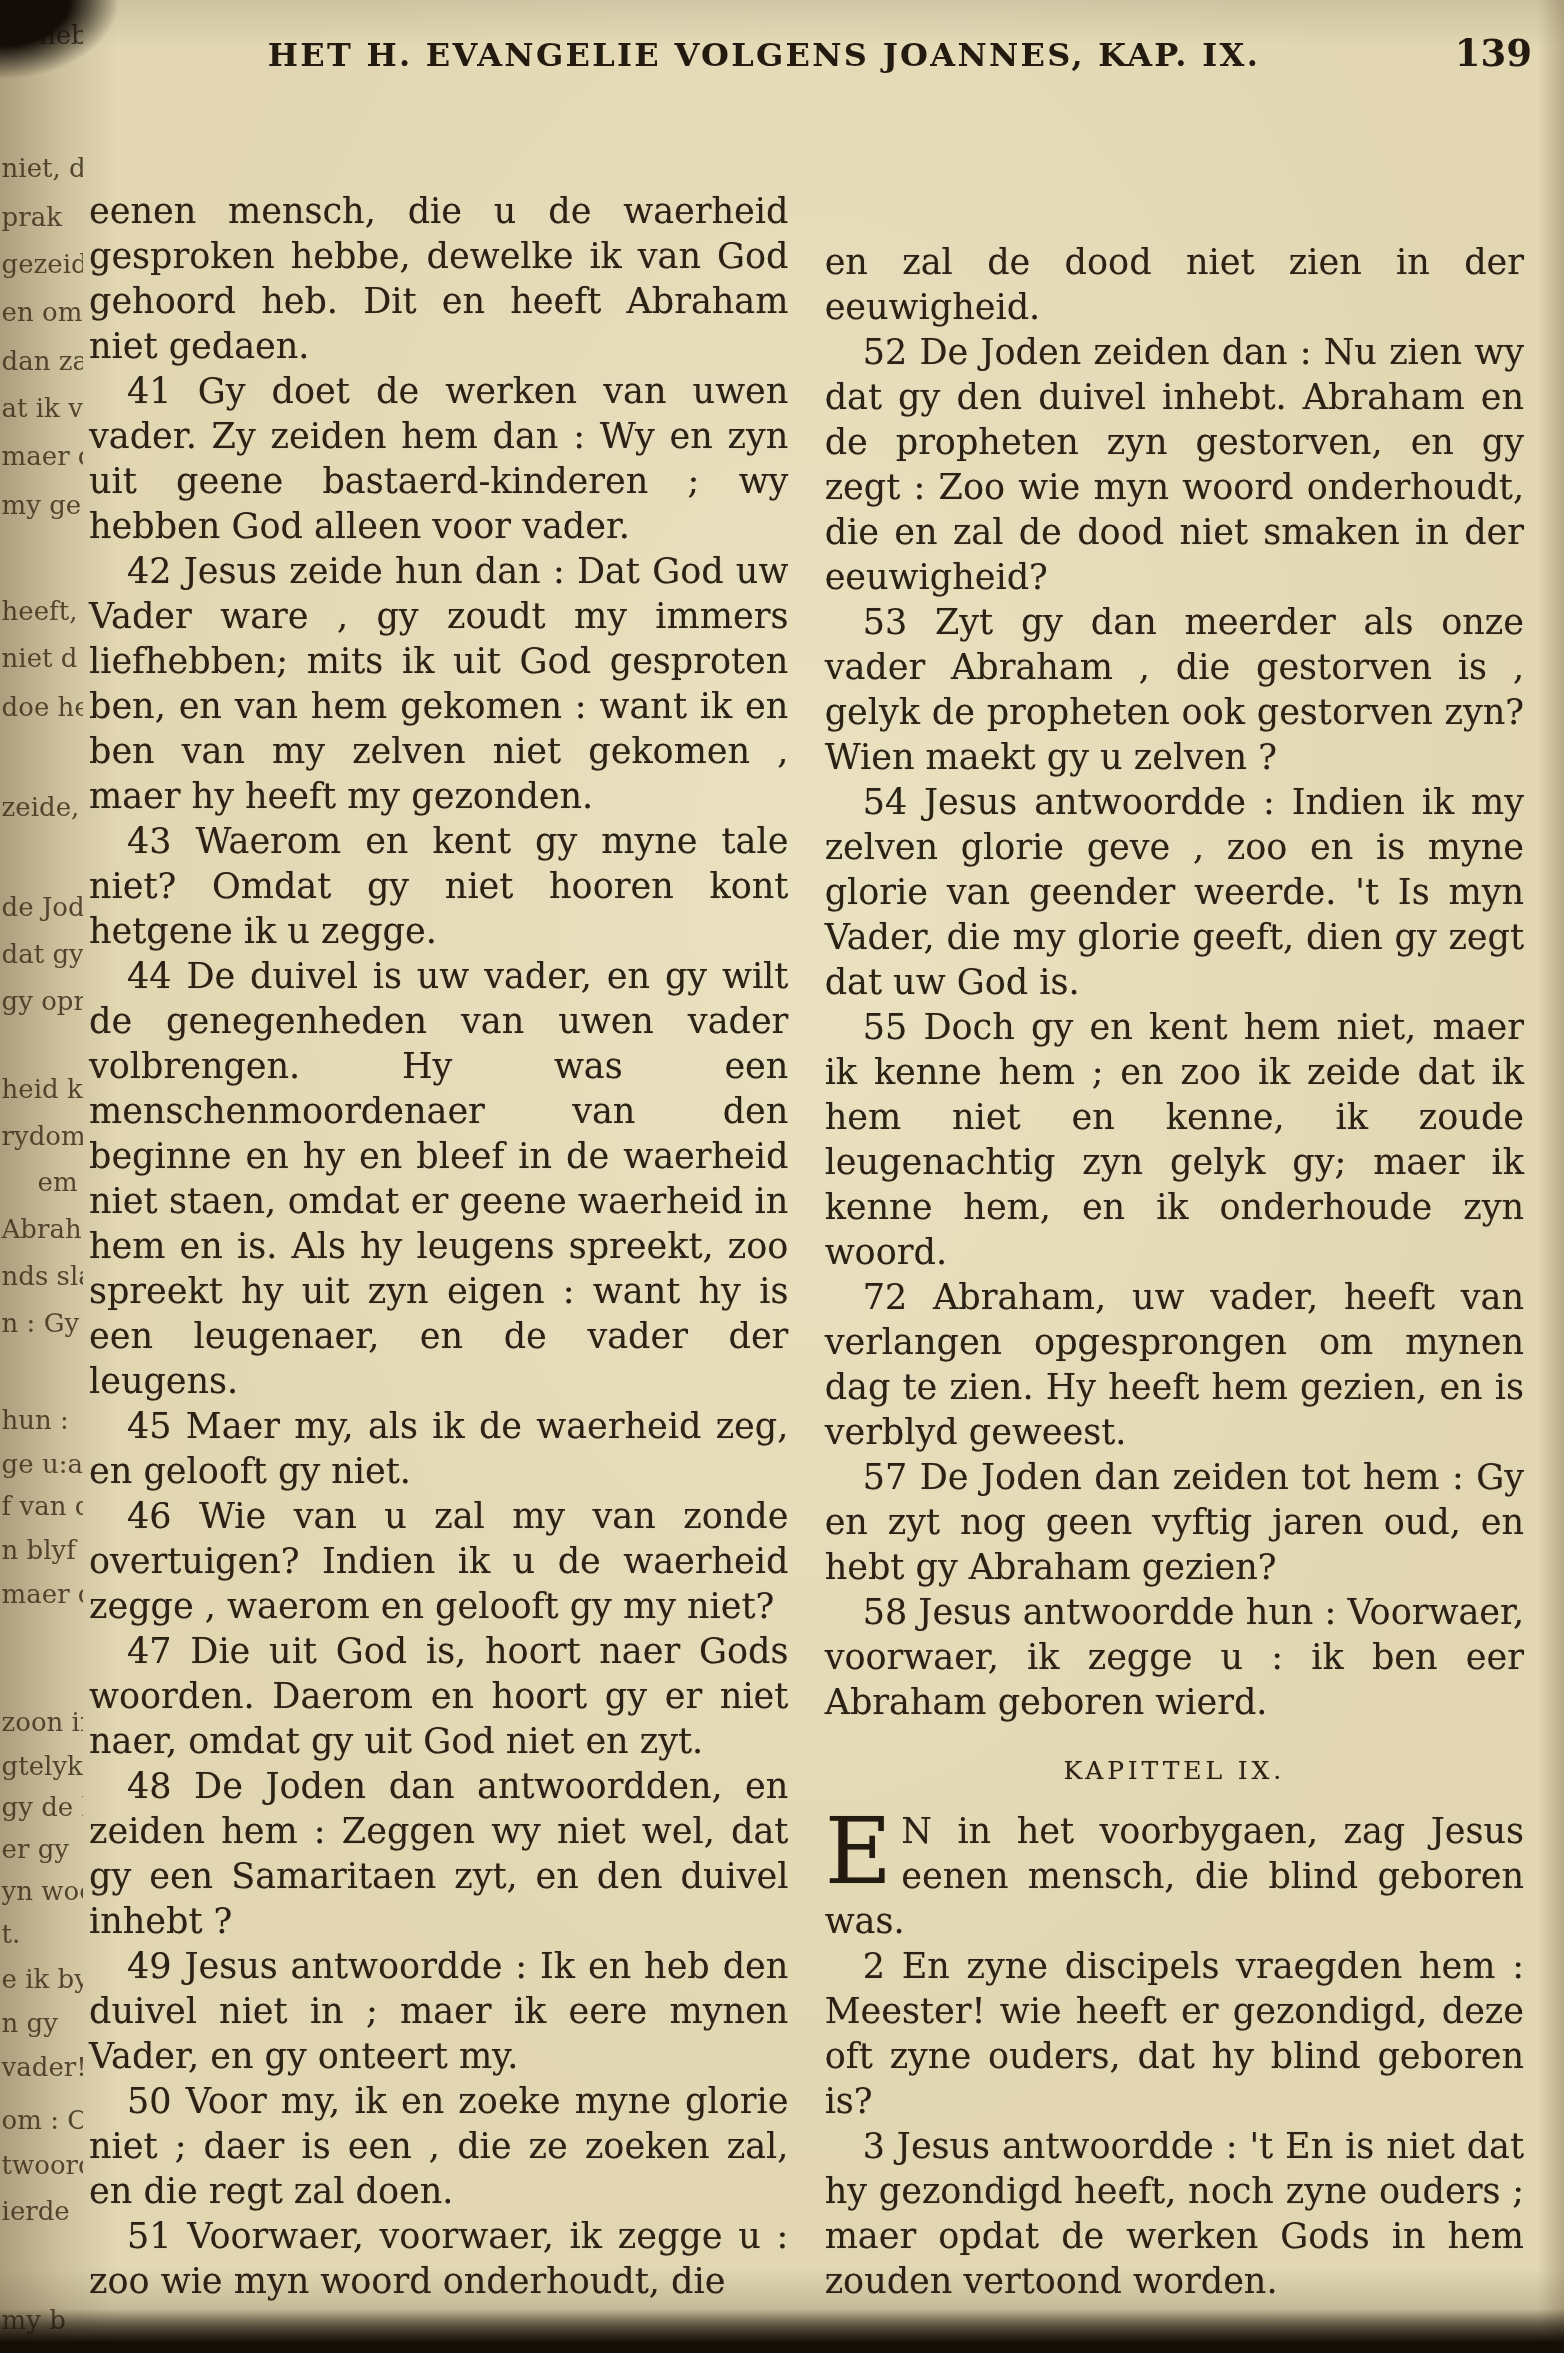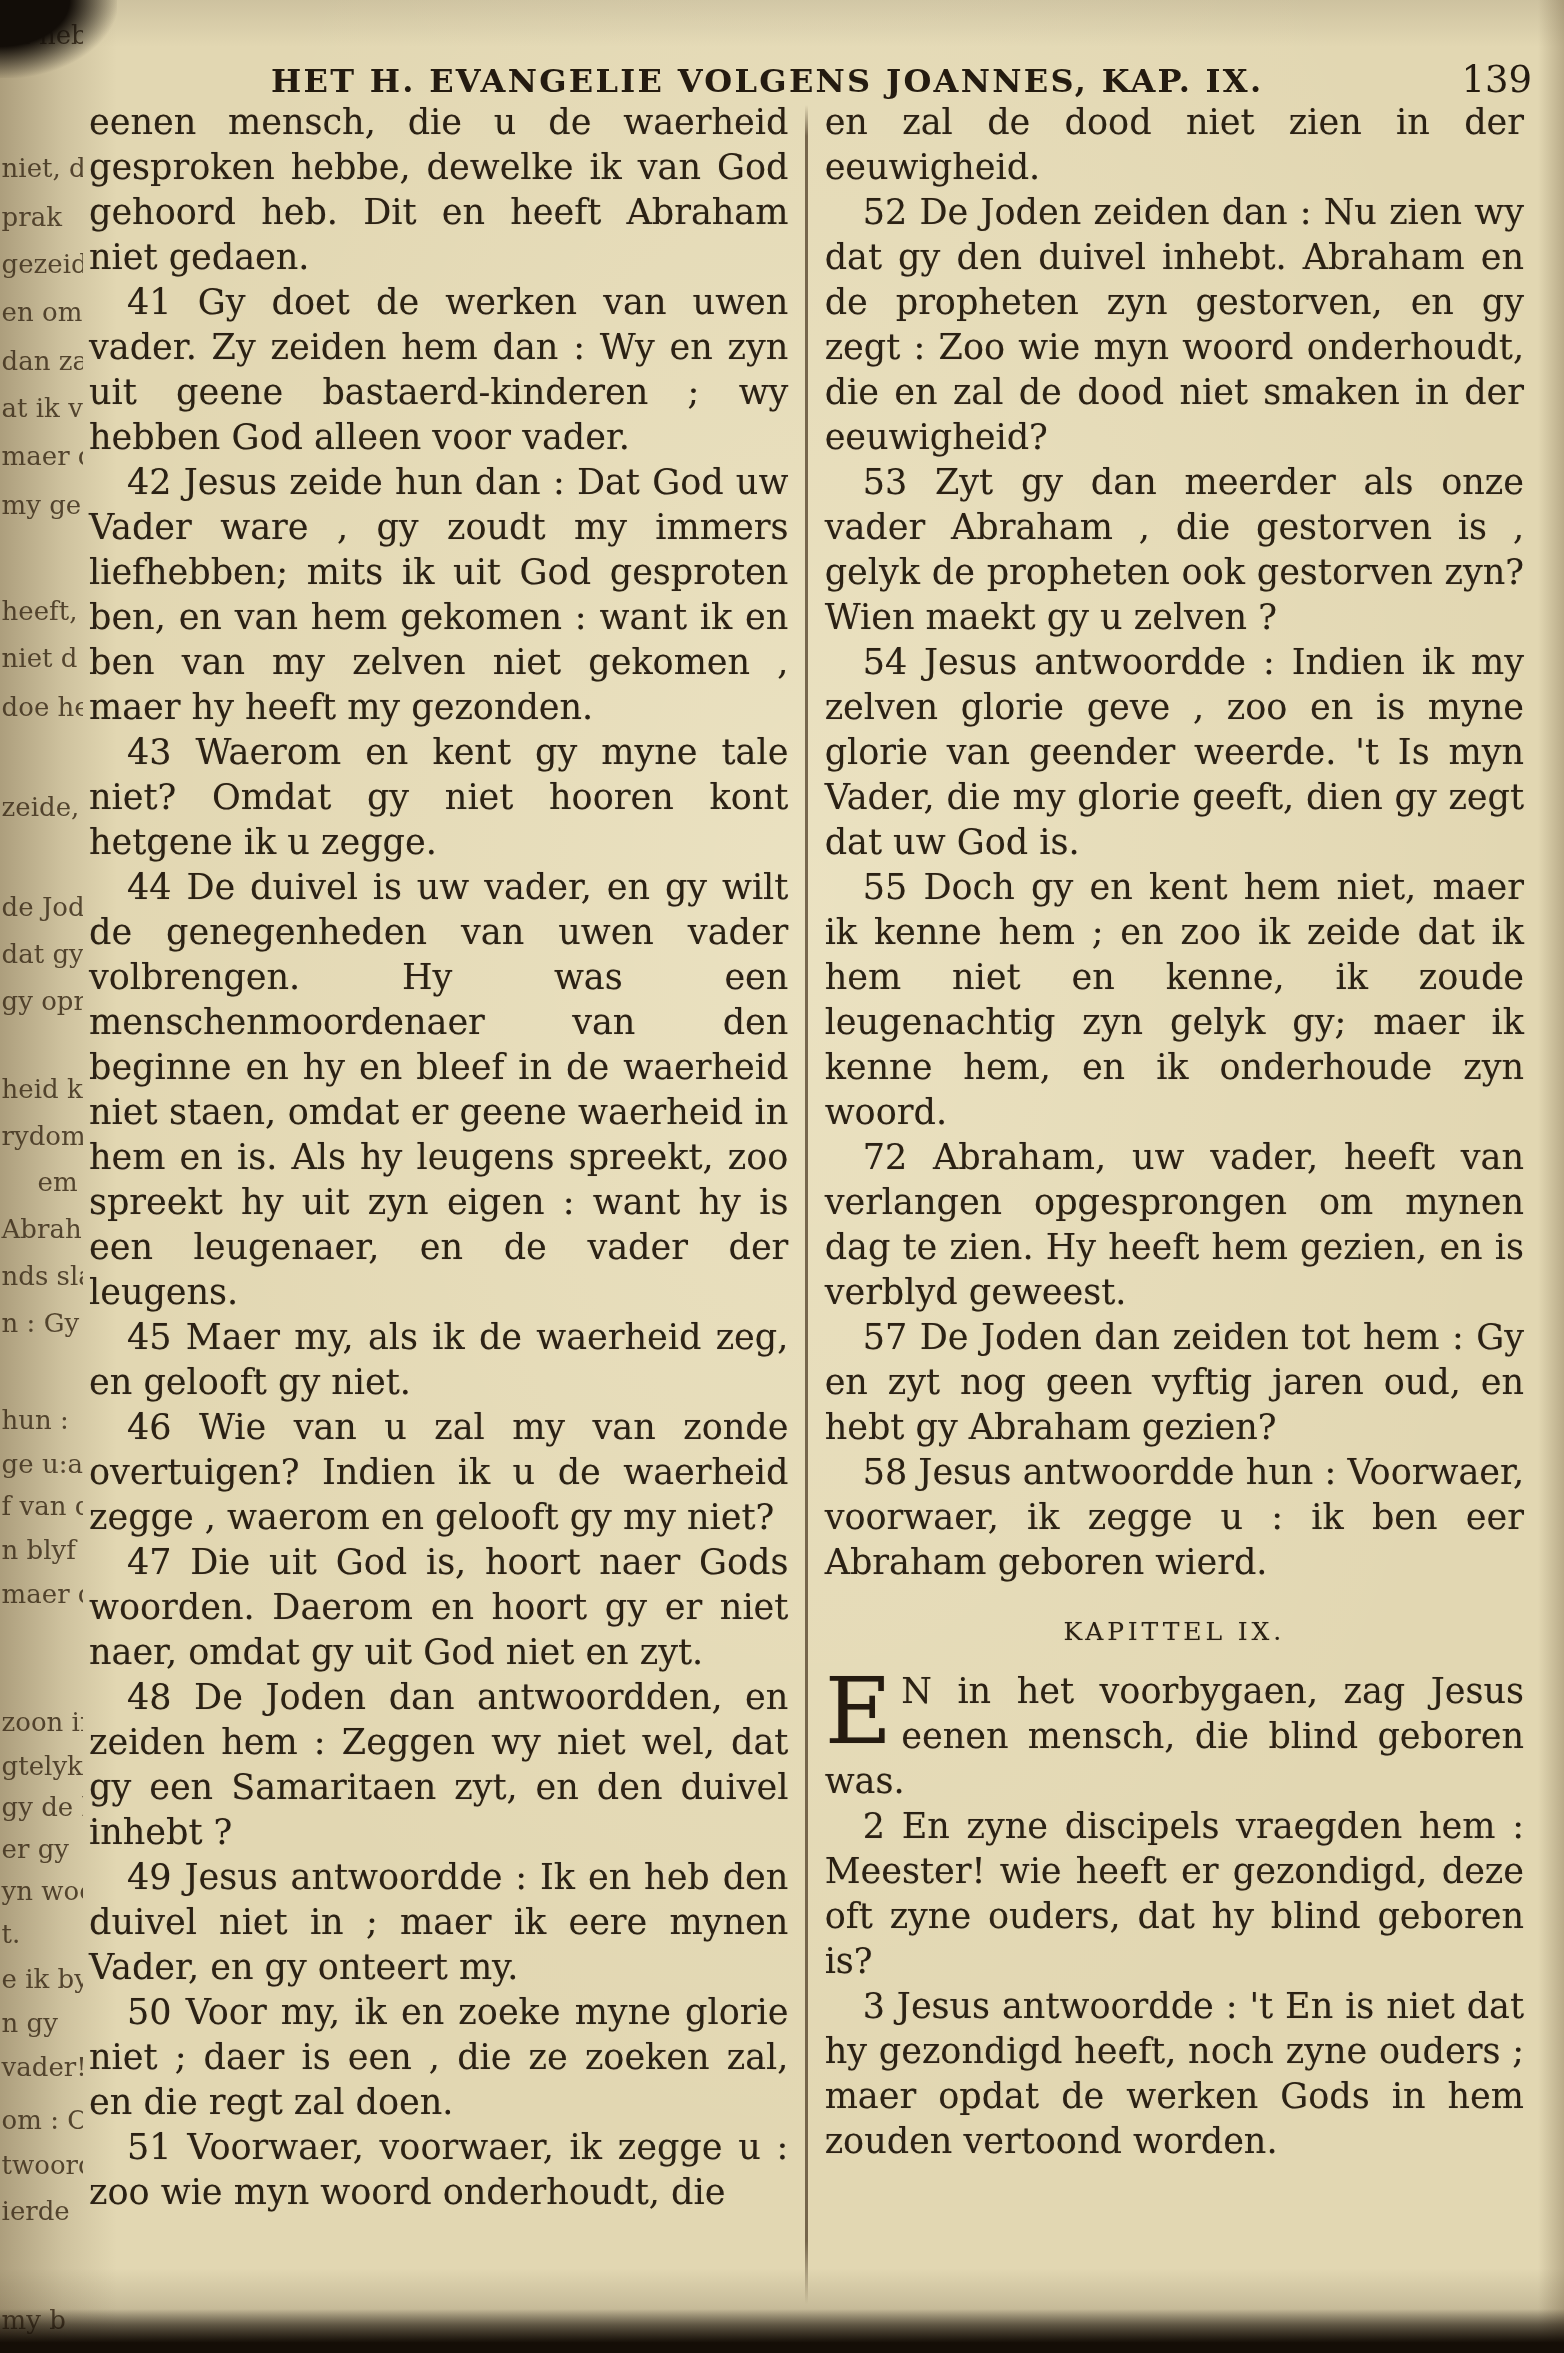--- a/index.html
+++ b/index.html
@@ -39,29 +39,28 @@
   .header {
     position:absolute; top:31px; left:92px; right:33px;
     display:flex; align-items:baseline; z-index:3;
   }
   .running-title {
     flex:1; text-align:center;
     font-weight:bold; font-size:32px; letter-spacing:2.3px;
     color:#241b10;
   }
   .page-number {
-    font-weight:normal; font-size:37px; color:#241b10;
+    font-weight:bold; font-size:37px; color:#241b10;
     margin-left:19px;
-    margin-top:27px;
   }
 
   
   .columns {
     position:absolute; top:100px; left:89px; right:41px; bottom:50px;
-    display:flex; z-index:3;
+    display:flex; z-index:3;align-items:flex-end;
   }
   .col {
     flex:1;
     font-size:35px; line-height:45px;
     text-align:justify;
     color:#2b2114;
     text-shadow:0 0 0.8px rgba(43,33,20,0.35);
     hyphens:auto; -webkit-hyphens:auto;
   }
   .divider {

